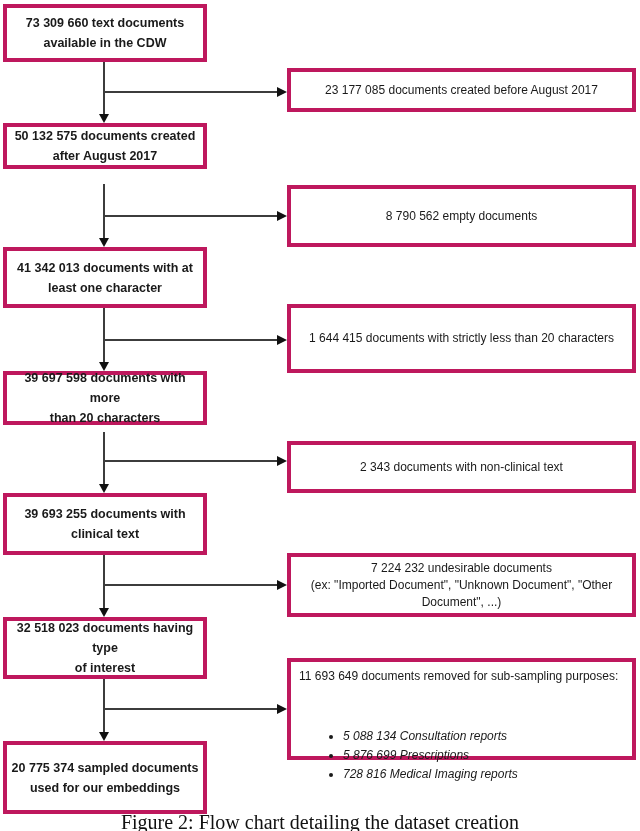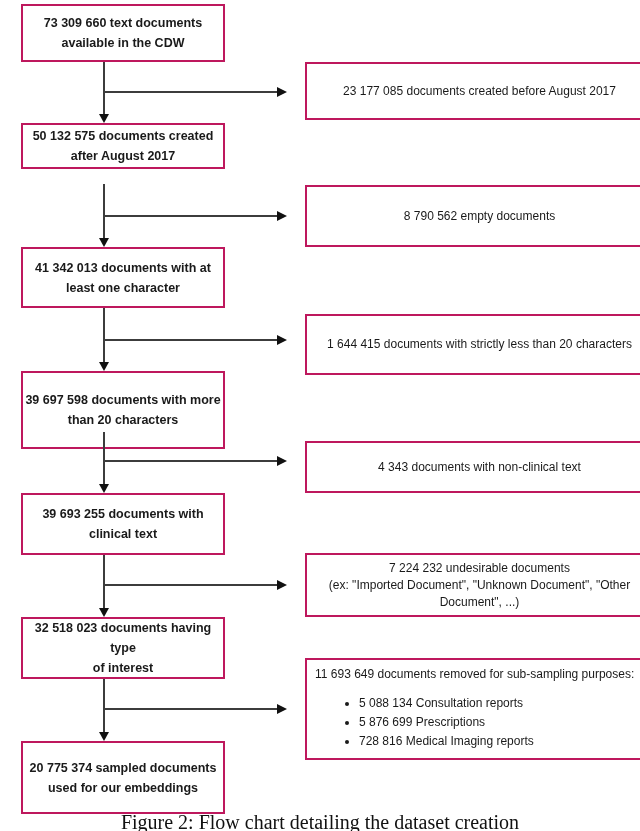--- a/index.html
+++ b/index.html
@@ -8,26 +8,25 @@
     width:640px;height:831px;
     background:#ffffff;
     overflow:hidden;
     font-family:"Liberation Sans", sans-serif;
     color:#1a1a1a;
   }
   .node{
     position:absolute;
     box-sizing:border-box;
     background:#ffffff;
-    border:2px solid #be185d;
+    border:4px solid #be185d;
     display:flex;
     align-items:center;
     justify-content:center;
     text-align:center;
-    margin-left:18px;
   }
   .lnode{
     left:3px;width:204px;
     font-weight:bold;
     font-size:12.5px;
     line-height:20px;
     white-space:pre-line;
     padding:0 2px;
   }
   .rnode{
@@ -37,25 +36,27 @@
     line-height:17px;
   }
   .rnode .one-line{white-space:nowrap;}
   .rnode-multi{white-space:pre-line;}
   .rnode-list{
     flex-direction:column;
     align-items:flex-start;
     justify-content:flex-start;
     text-align:left;
     padding:6px 8px;
+    gap:31px;
   }
   .rnode-list ul{
     margin:11px 0 0 0;
     padding-left:44px;
     list-style:disc;
+    font-style:italic;
   }
   .rnode-list li{line-height:19px;}
   .vline{position:absolute;left:103px;width:2px;background:#3c3c3c;}
   .hline{position:absolute;left:104px;height:2px;background:#3c3c3c;}
   .ah-down{
     position:absolute;left:99px;width:0;height:0;
     border-left:5px solid transparent;
     border-right:5px solid transparent;
     border-top:9px solid #111111;
   }
@@ -81,46 +82,46 @@
 
   <div class="node lnode" style="top:4px;height:58px">73 309 660 text documents
 available in the CDW</div>
 
   <div class="node lnode" style="top:123px;height:46px">50 132 575 documents created
 after August 2017</div>
 
   <div class="node lnode" style="top:247px;height:61px">41 342 013 documents with at
 least one character</div>
 
-  <div class="node lnode" style="top:371px;height:78px">39 697 598 documents with more
+  <div class="node lnode" style="top:371px;height:54px">39 697 598 documents with more
 than 20 characters</div>
 
   <div class="node lnode" style="top:493px;height:62px">39 693 255 documents with
 clinical text</div>
 
   <div class="node lnode" style="top:617px;height:62px">32 518 023 documents having type
 of interest</div>
 
   <div class="node lnode" style="top:741px;height:73px">20 775 374 sampled documents
 used for our embeddings</div>
 
-  <div class="node rnode" style="top:62px;height:58px">
+  <div class="node rnode" style="top:68px;height:44px">
     <span class="one-line">23 177 085 documents created before August 2017</span>
   </div>
 
   <div class="node rnode" style="top:185px;height:62px">
     <span class="one-line">8 790 562 empty documents</span>
   </div>
 
-  <div class="node rnode" style="top:314px;height:61px">
+  <div class="node rnode" style="top:304px;height:69px">
     <span class="one-line">1 644 415 documents with strictly less than 20 characters</span>
   </div>
 
   <div class="node rnode" style="top:441px;height:52px">
-    <span class="one-line">4 343 documents with non-clinical text</span>
+    <span class="one-line">2 343 documents with non-clinical text</span>
   </div>
 
   <div class="node rnode rnode-multi" style="top:553px;height:64px">7 224 232 undesirable documents
 (ex: "Imported Document", "Unknown Document", "Other
 Document", ...)</div>
 
   <div class="node rnode rnode-list" style="top:658px;height:102px">
     <div>11 693 649 documents removed for sub-sampling purposes:</div>
     <ul>
       <li>5 088 134 Consultation reports</li>

